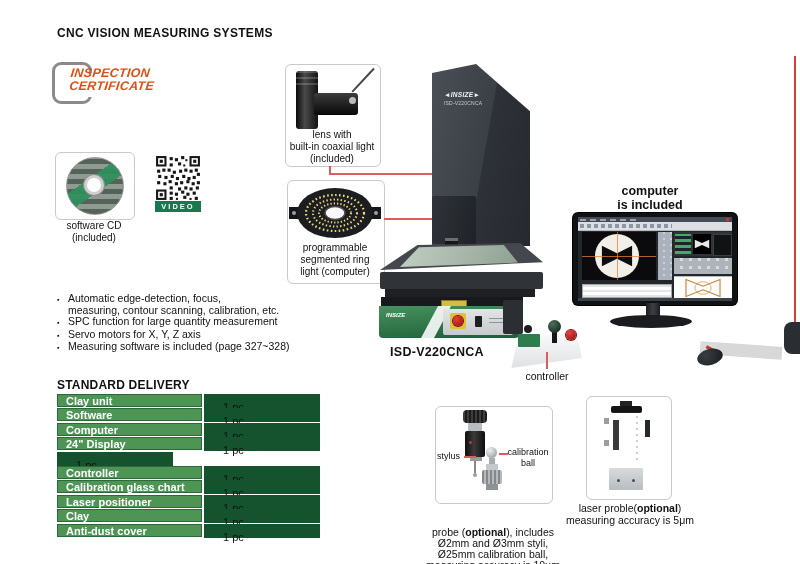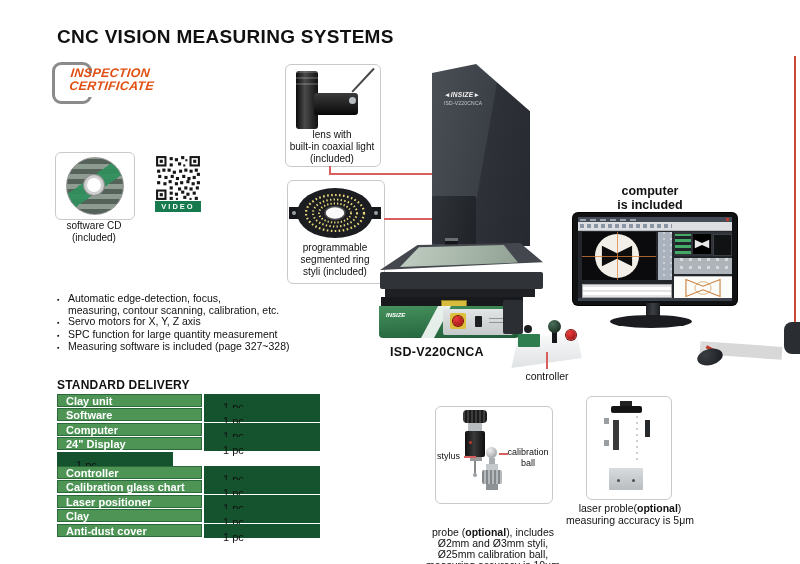--- a/index.html
+++ b/index.html
@@ -3,21 +3,21 @@
 <meta charset="utf-8">
 <style>
   html,body{margin:0;padding:0;background:#fff;}
   .page{position:relative;width:800px;height:564px;background:#fff;overflow:hidden;
         font-family:"Liberation Sans",sans-serif;color:#111;}
   .abs{position:absolute;}
   .cap{position:absolute;text-align:center;font-size:10px;line-height:12px;color:#111;}
   .pre{white-space:pre-line;}
 
   
-  #title{left:57px;top:26px;font-size:19px;font-weight:bold;letter-spacing:.3px;}
+  #title{left:57px;top:26px;font-size:12px;font-weight:bold;letter-spacing:.3px;}
 
   
   #cert-bracket{left:52px;top:62px;width:34px;height:36px;border:3px solid #8b8b8b;border-radius:9px;}
   #cert-gap{left:70px;top:73px;width:24px;height:24px;background:#fff;}
   #cert-text{left:70px;top:67px;font-style:italic;font-weight:bold;font-size:12.5px;line-height:12.5px;
              color:#e04e12;transform:skewX(-6deg);letter-spacing:.3px;}
 
   
   #cd-box{left:55px;top:152px;width:78px;height:66px;border:1px solid #c9c9c9;border-radius:6px;background:#fff;}
   #cd{left:66px;top:157px;width:56px;height:56px;border-radius:50%;border:1px solid #9a9a9a;
@@ -320,21 +320,21 @@
     <ellipse cx="48" cy="29" rx="38" ry="25" fill="#1b1d21"></ellipse>
     <ellipse cx="48" cy="29" rx="29" ry="18" fill="none" stroke="#ead87a" stroke-width="2.2" stroke-dasharray="1.6 2.4"></ellipse>
     <ellipse cx="48" cy="29" rx="23" ry="14" fill="none" stroke="#e6d univ068" stroke-width="2" stroke-dasharray="1.4 2.2" opacity="0"></ellipse>
     <ellipse cx="48" cy="29" rx="22" ry="13.5" fill="none" stroke="#ead87a" stroke-width="2" stroke-dasharray="1.4 2.2"></ellipse>
     <ellipse cx="48" cy="29" rx="16" ry="9.5" fill="none" stroke="#ead87a" stroke-width="2" stroke-dasharray="1.3 2"></ellipse>
     <ellipse cx="48" cy="29" rx="10" ry="6.5" fill="#fafafa" stroke="#4a4a4a" stroke-width="1.5"></ellipse>
   </svg>
   <div class="cap" id="ring-caption">
     <div>programmable</div>
     <div>segmented ring</div>
-    <div>styli (included)</div>
+    <div>light (computer)</div>
   </div>
 
   <div class="redline" id="line-a-stub"></div>
   <div class="redline" id="line-a"></div>
   <div class="redline" id="line-b"></div>
   <div class="redline" id="line-b-stub"></div>
   <div class="abs" id="edge-line"></div>
 
   <div class="abs" id="m-column"></div>
   <div class="abs" id="m-brand">◄INSIZE►</div>
@@ -419,25 +419,25 @@
   <div class="abs" id="ctl-label">controller</div>
 
   <div class="abs" id="features">
     <div class="feat">
       <span class="b">▪</span>
       <span class="t pre">Automatic edge-detection, focus,
 measuring, contour scanning, calibration, etc.</span>
     </div>
     <div class="feat">
       <span class="b">▪</span>
-      <span class="t">Servo motors for X, Y, Z axis</span>
+      <span class="t">SPC function for large quantity measurement</span>
     </div>
     <div class="feat">
       <span class="b">▪</span>
-      <span class="t">SPC function for large quantity measurement</span>
+      <span class="t">Servo motors for X, Y, Z axis</span>
     </div>
     <div class="feat">
       <span class="b">▪</span>
       <span class="t">Measuring software is included (page 327~328)</span>
     </div>
   </div>
 
   <div class="abs" id="sd-heading">STANDARD DELIVERY</div>
   <div class="abs" id="sd-table">
     <div class="sd-row">

